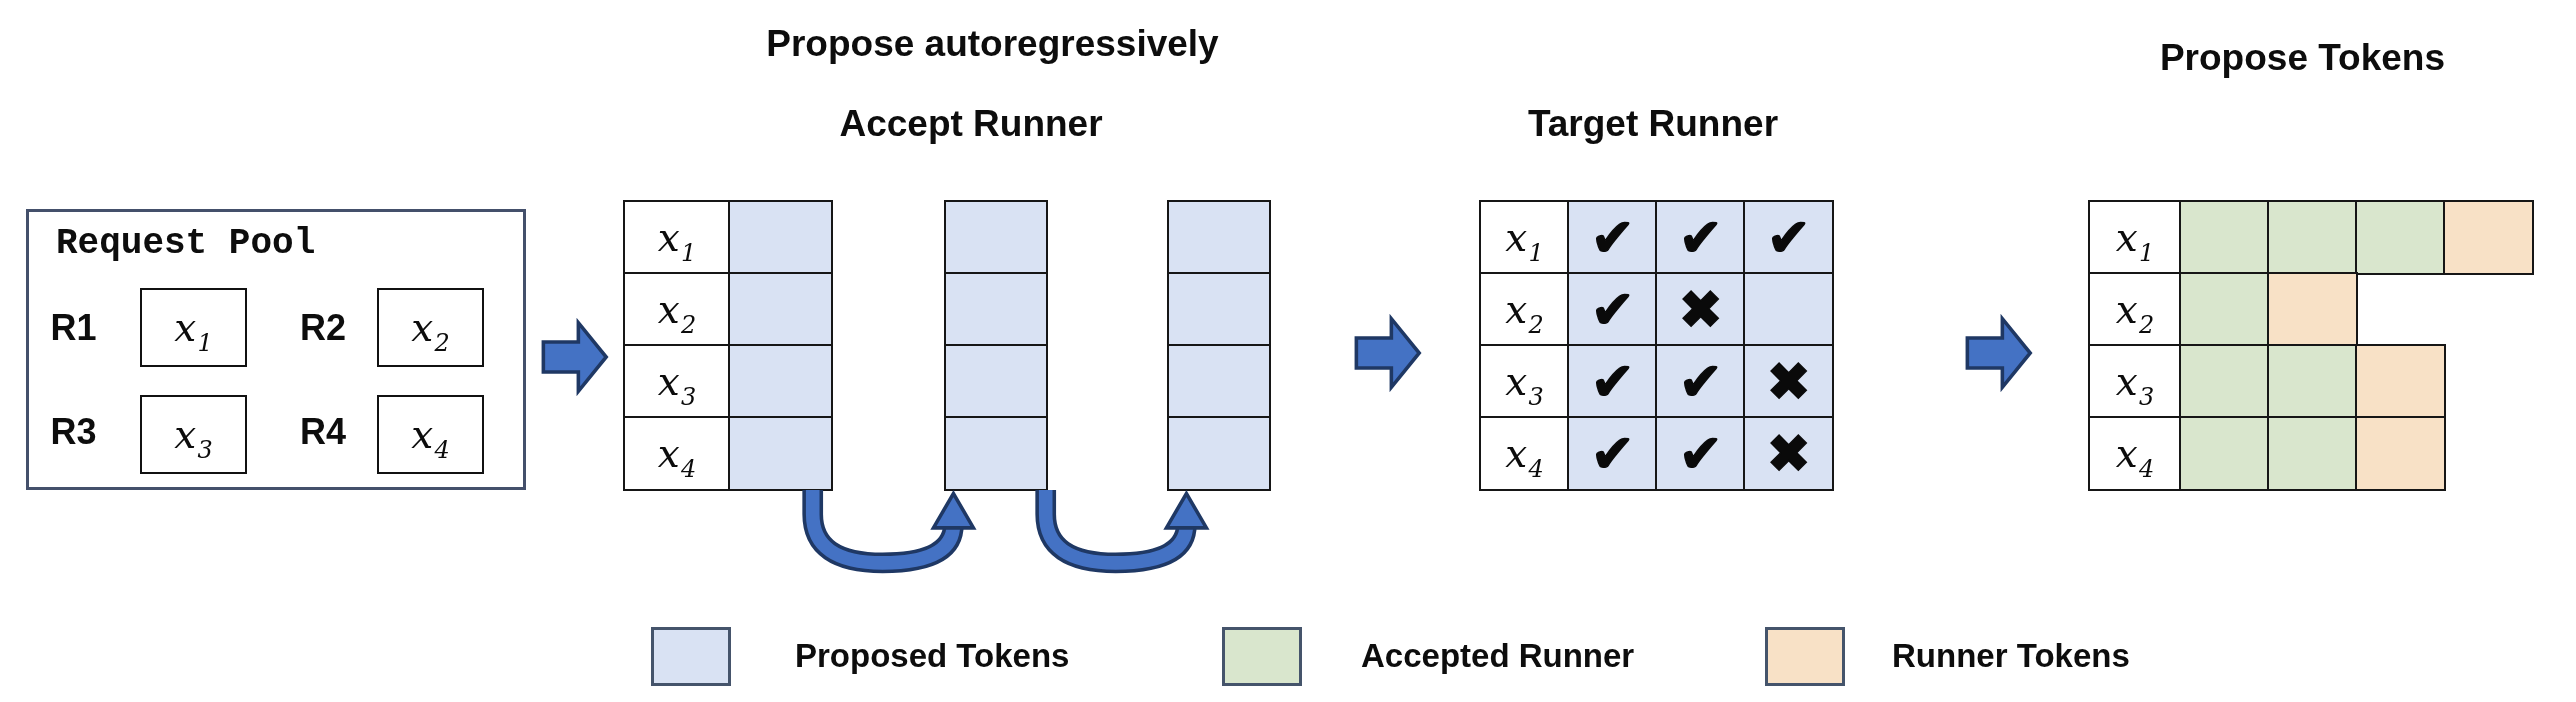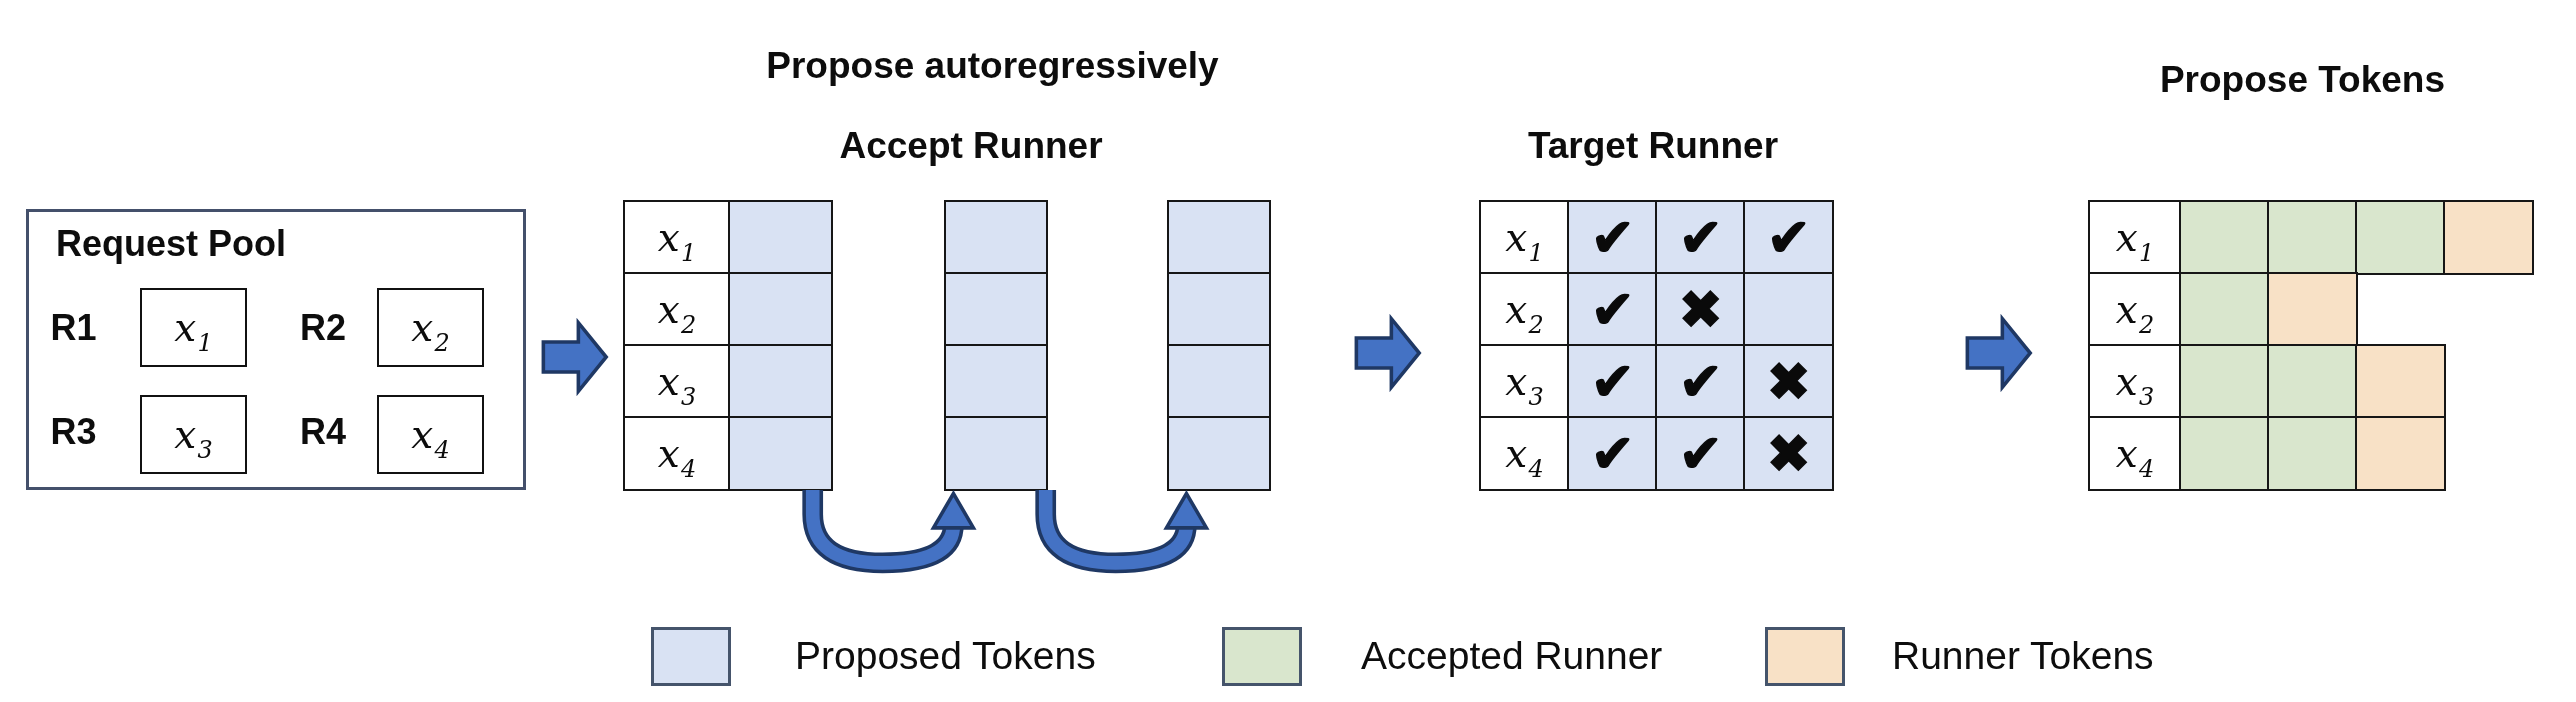--- a/index.html
+++ b/index.html
@@ -5,25 +5,25 @@
   :root{
     --proposed:#d9e2f3; --accepted:#d9e6cd; --bonus:#f8e1c6;
     --arrow:#4472c4; --arrow-border:#1f3864;
     --grid-border:#161616; --pool-border:#44506b;
   }
   html,body{margin:0;padding:0;background:#ffffff;}
   .canvas{
     position:relative; width:2576px; height:703px; background:#ffffff;
     font-family:"Liberation Sans", sans-serif; color:#0d0d0d; overflow:hidden;
   }
-  .h{position:absolute; font-size:37px; font-weight:600; text-align:center; white-space:nowrap;margin-top:22px;}
+  .h{position:absolute; font-size:37px; font-weight:600; text-align:center; white-space:nowrap;}
   
   .pool{position:absolute; left:26px; top:209px; width:500px; height:281px;
         border:3.6px solid var(--pool-border); box-sizing:border-box; background:#fff;}
-  .pool-title{position:absolute; left:27px; top:11.4px; font-size:36px; font-weight:600;}
+  .pool-title{position:absolute; left:27px; top:11.4px; font-size:36px; font-weight:600;font-family:Liberation Mono, monospace;}
   .req-label{position:absolute; width:79px; height:43px; display:flex; align-items:center;
              font-size:36px; font-weight:600;}
   .tok-box{position:absolute; width:107px; height:79px; border:2.9px solid #111;
            box-sizing:border-box; display:flex; align-items:center; justify-content:center; background:#fff;}
   
   .lbl{font-family:"DejaVu Serif", serif; font-style:italic; font-size:39px; color:#0c0c0c; line-height:1;}
   .lbl sub{font-size:24px; line-height:0; vertical-align:-10px; margin-left:1.4px;}
   
   .trow{position:absolute; display:flex;}
   .cell{height:75px; border:2.9px solid var(--grid-border); box-sizing:border-box;
@@ -34,21 +34,21 @@
   .c-proposed{background:var(--proposed);}
   .c-accepted{background:var(--accepted);}
   .c-bonus{background:var(--bonus);}
   .mark{font-family:"DejaVu Sans", sans-serif; font-size:53px; font-weight:bold;
         color:#0a0a0a; -webkit-text-stroke:1.4px #0a0a0a; line-height:1;}
   
   .abs{position:absolute;}
   
   .swatch{position:absolute; width:80px; height:59px; border:3.6px solid #45546b; box-sizing:border-box;}
   .legend-label{position:absolute; height:60px; display:flex; align-items:center;
-                font-size:39px; font-weight:400; white-space:nowrap;}
+                font-size:33px; font-weight:700; white-space:nowrap;}
 </style>
 </head>
 <body>
 
 <div class="canvas">
 
   <div class="pool">
     <div class="pool-title">Request Pool</div>
 
     <div class="req-label" style="left:21.4px;top:94px">R1</div>

